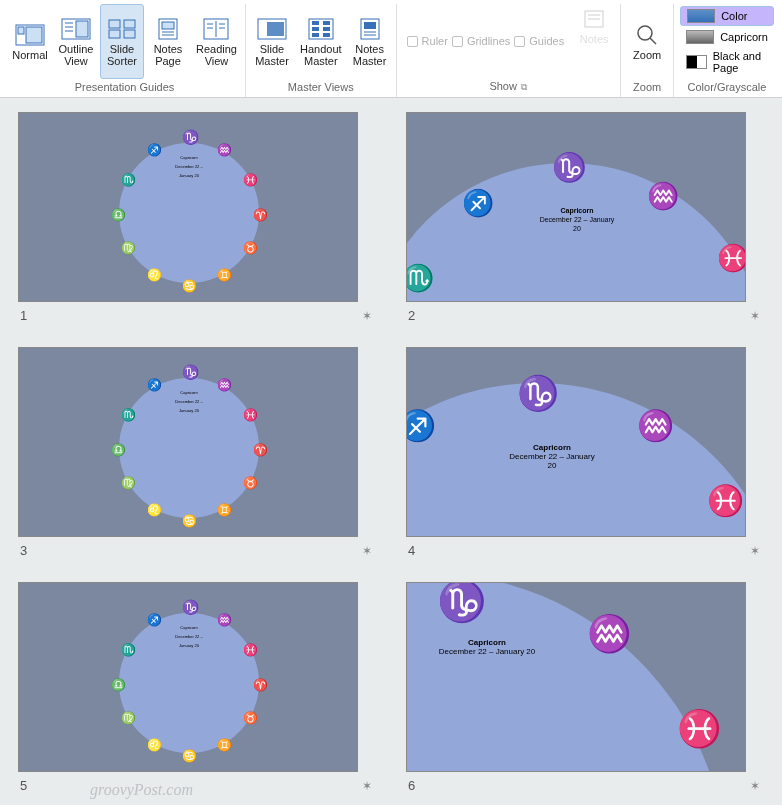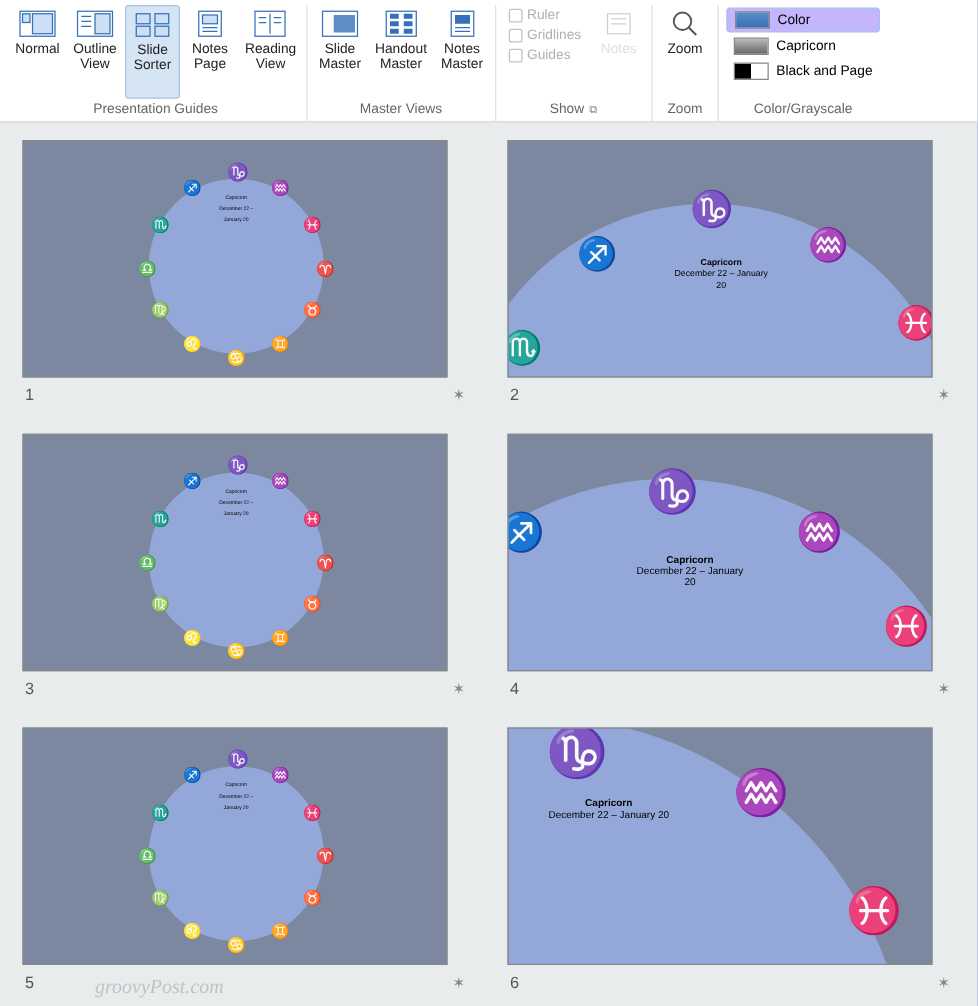--- a/index.html
+++ b/index.html
@@ -28,21 +28,21 @@
     .rgroup:last-child { border-right: none; }
     .rbuttons {
       display: flex;
       gap: 2px;
       flex: 1;
     }
     .rbtn {
       display: flex;
       flex-direction: column;
       align-items: center;
-      justify-content: flex-start;
+      justify-content: center;
       padding: 3px 4px;
       border-radius: 3px;
       cursor: pointer;
       text-align: center;
       min-width: 44px;
     }
     .rbtn.selected {
       background: #d6e5f3;
       border: 1px solid #a3c4e8;
     }
@@ -60,21 +60,21 @@
       color: #222;
       white-space: pre-line;
     }
     .rgroup-label {
       font-size: 11px;
       color: #666;
       padding: 2px 0 4px 0;
     }
     .check-col {
       display: flex;
-      flex-direction: column;
+      flex-direction: row;
       gap: 4px;
       padding: 2px 6px;
     }
     .check-item {
       display: flex;
       align-items: center;
       gap: 4px;
       color: #b0b0b0;
       font-size: 11px;
     }
@@ -156,21 +156,21 @@
     .slide-text {
       position: absolute;
       color: #000;
       text-align: center;
       font-size: 7px;
       line-height: 9px;
     }
     .watermark {
       position: fixed;
       bottom: 6px;
-      left: 76px;
+      left: 90px;
       color: #c0c2c4;
       font-size: 16px;
       font-style: italic;
       font-family: Georgia, serif;
     }
     .launcher {
       font-size: 9px;
       color: #888;
       margin-left: 4px;
     }

